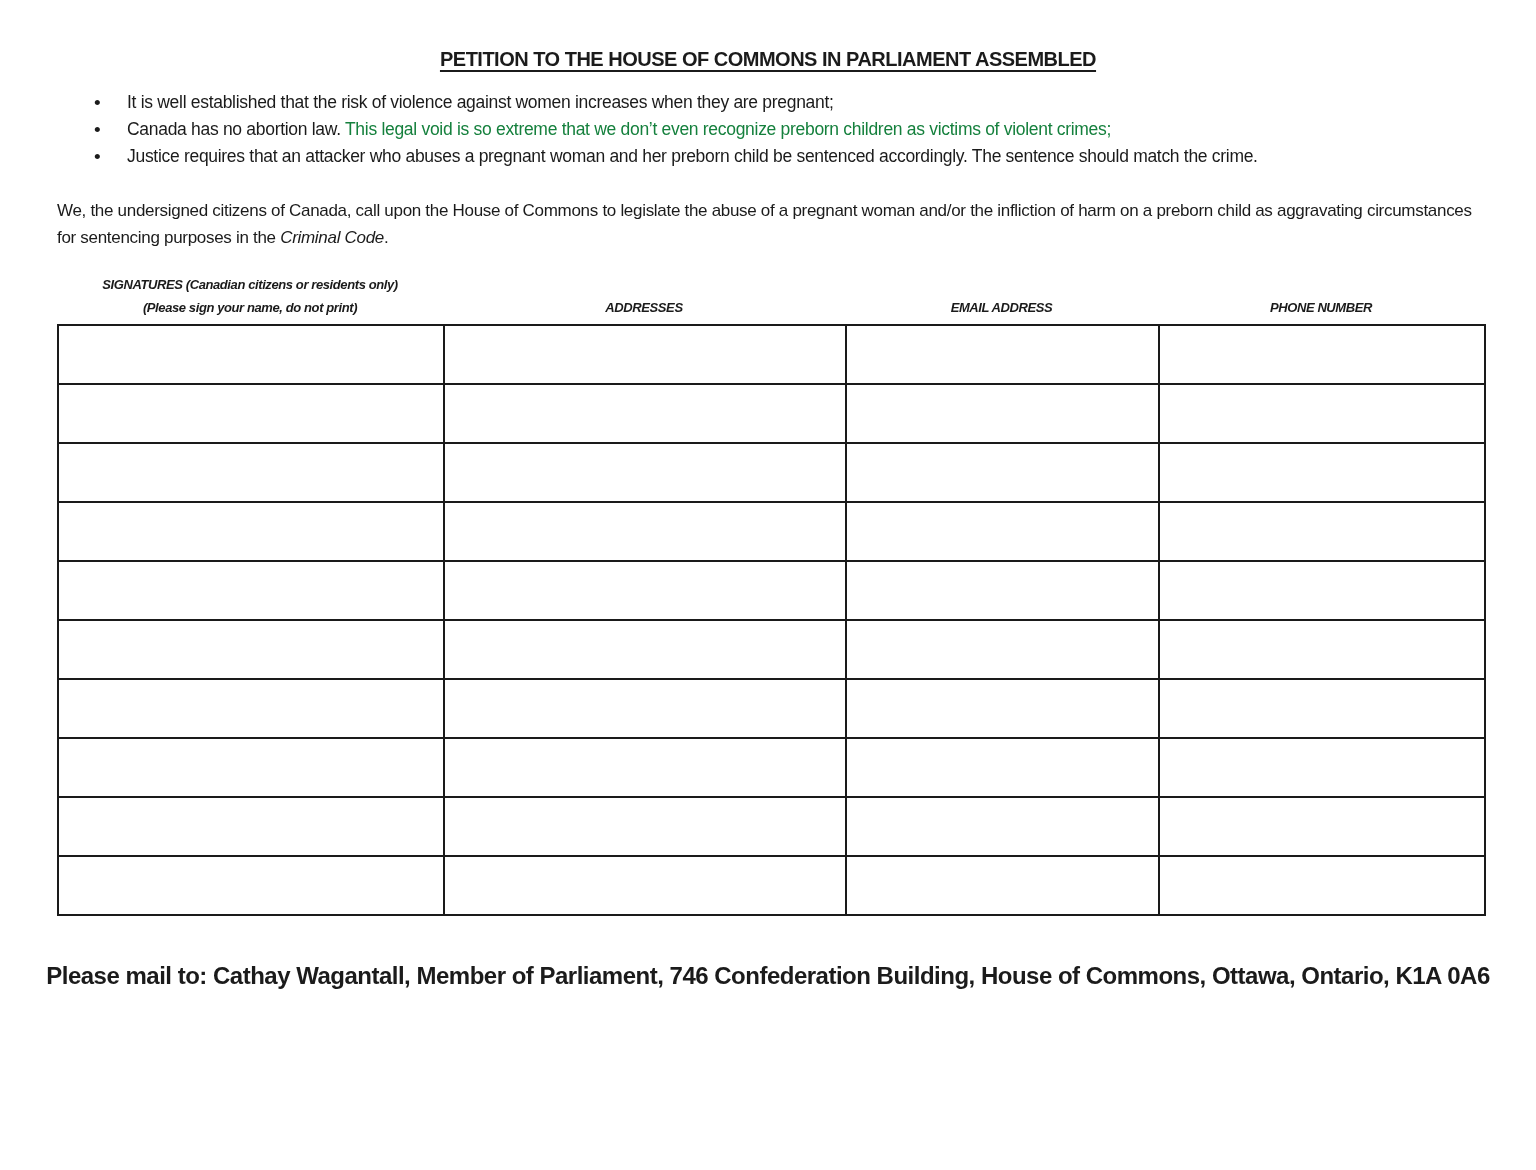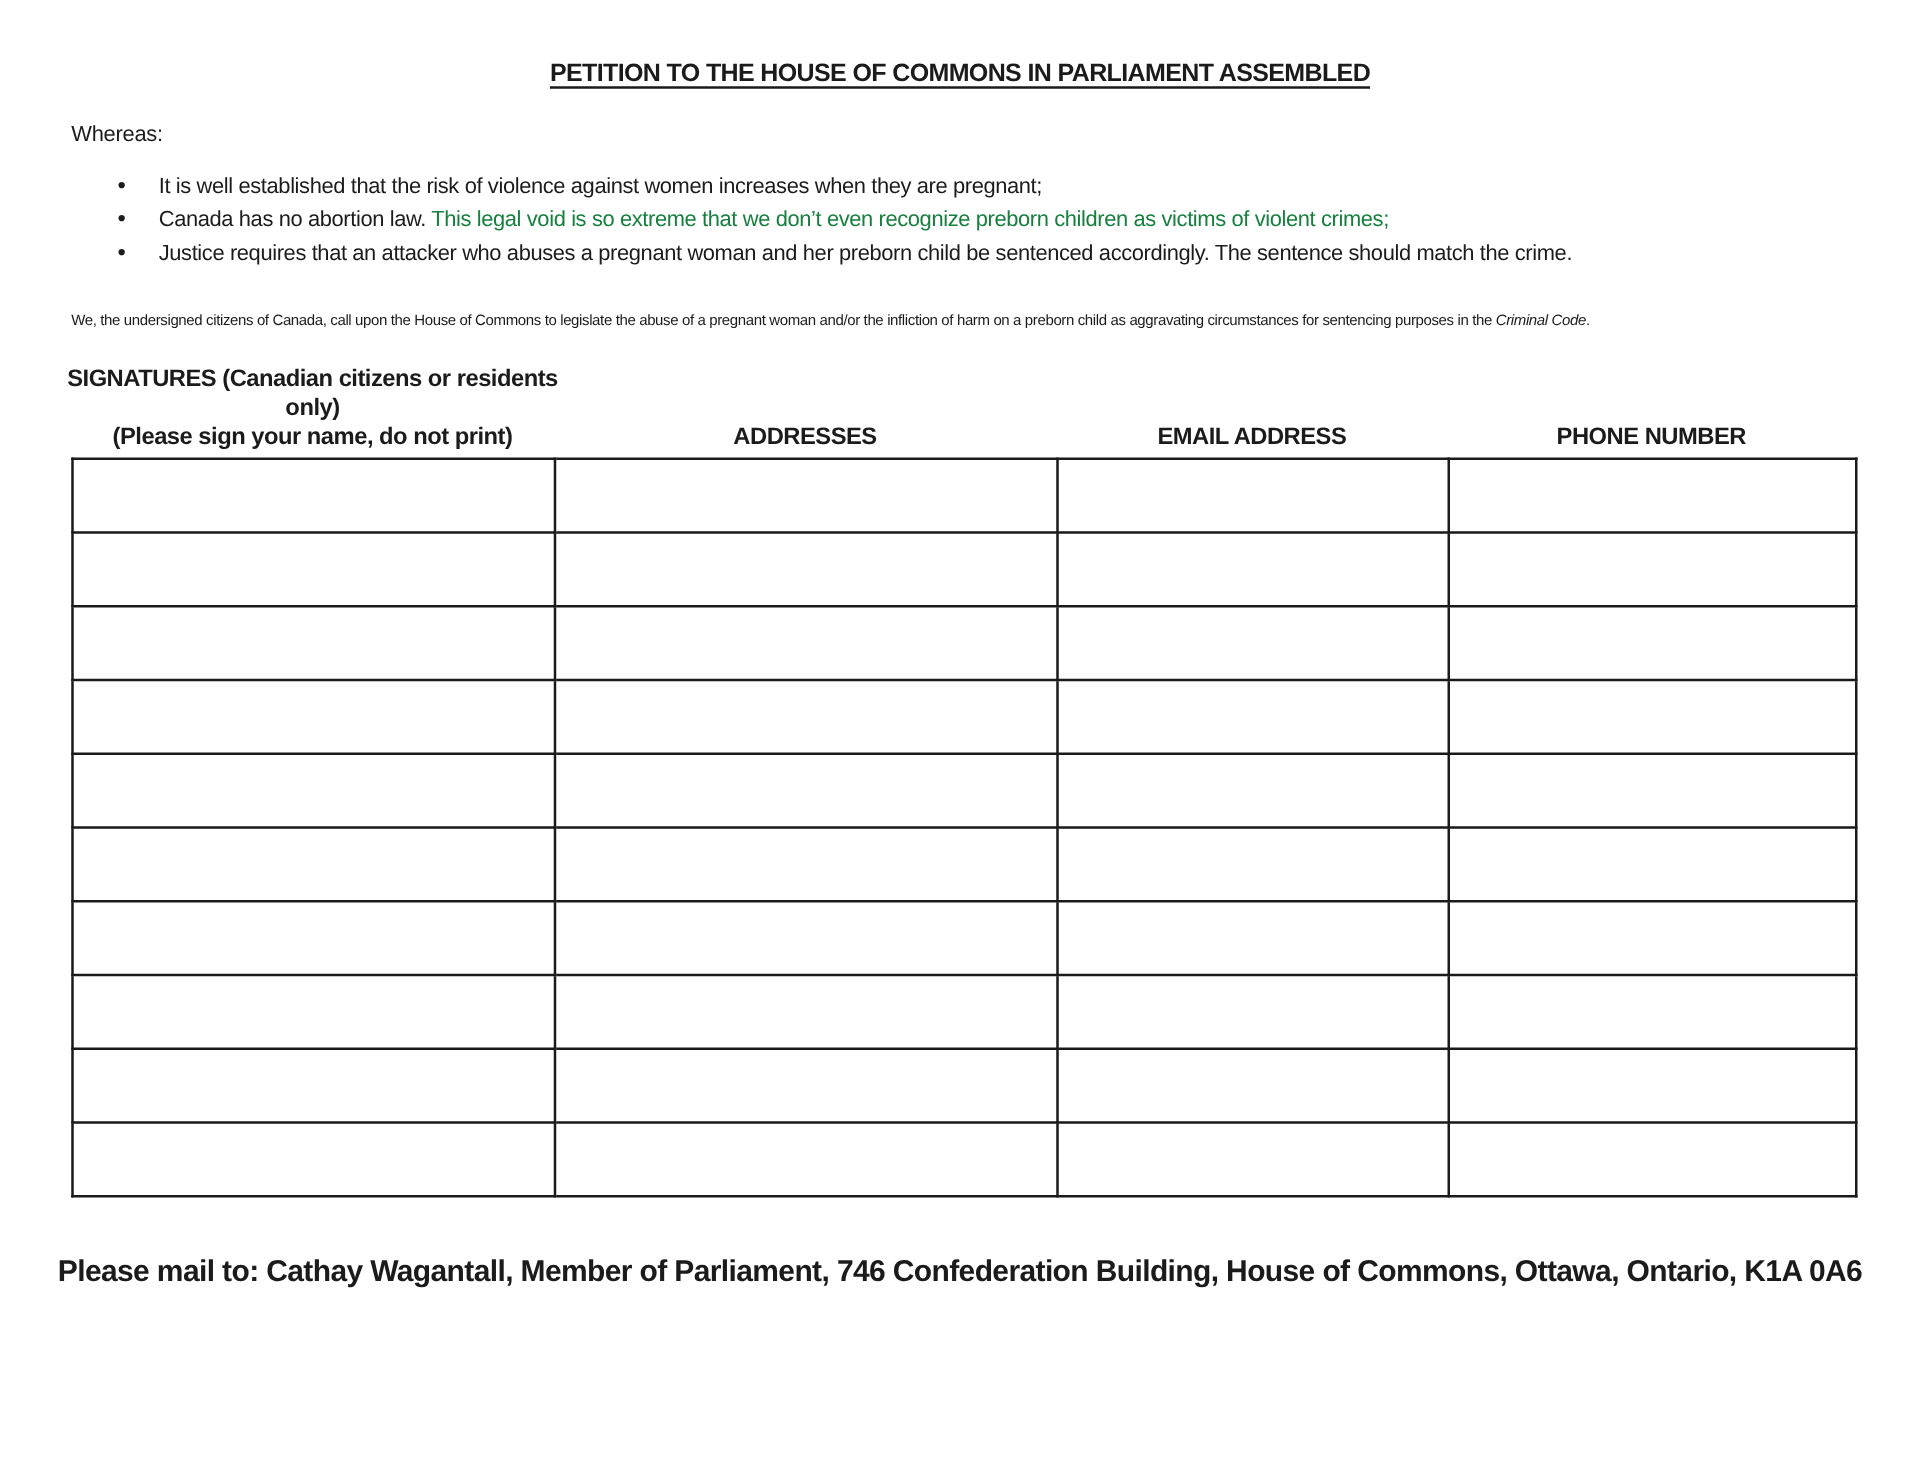--- a/index.html
+++ b/index.html
@@ -42,36 +42,37 @@
   .bullets li::before {
     content:"\2022";
     position:absolute;
     left:-33px;
     top:0;
     font-size:19px;
   }
   .accent { color:#15803d; }
   .clause {
     margin:27px 49px 0 57px;
-    font-size:12px;
+    font-size:17px;
     letter-spacing:-0.3px;
     line-height:27px;
   }
   .clause .italic { font-style:italic; }
   .sig-header {
     display:grid;
     grid-template-columns:386px 402px 313px 326px;
     align-items:end;
     width:1427px;
     margin:22px 0 0 57px;
     font-weight:bold;
-    font-size:19px;
+    font-size:13px;
     letter-spacing:-0.4px;
     line-height:23px;
     text-align:center;
+    font-style:italic;
   }
   .sig-header .th { padding-bottom:5px; }
   .th-sig-inner { width:412px; margin-left:-13px; }
   table.sig-table {
     border-collapse:collapse;
     margin-left:57px;
     width:1427px;
     table-layout:fixed;
   }
   table.sig-table td {
@@ -87,21 +88,20 @@
     letter-spacing:-0.5px;
   }
 </style>
 </head>
 <body>
 
 <div class="page">
 
   <h1 class="doc-title"><span>PETITION TO THE HOUSE OF COMMONS IN PARLIAMENT ASSEMBLED</span></h1>
 
-  <div class="whereas">Whereas:</div>
 
   <ul class="bullets">
     <li><span>It is well established that the risk of violence against women increases when they are pregnant;</span></li>
     <li><span>Canada has no abortion law. </span><span class="accent">This legal void is so extreme that we don’t even recognize preborn children as victims of violent crimes;</span></li>
     <li><span>Justice requires that an attacker who abuses a pregnant woman and her preborn child be sentenced accordingly. The sentence should match the crime.</span></li>
   </ul>
 
   <p class="clause"><span>We, the undersigned citizens of Canada, call upon the House of Commons to legislate the abuse of a pregnant woman and/or the infliction of harm on a preborn child as aggravating circumstances for sentencing purposes in the </span><span class="italic">Criminal Code</span><span>.</span></p>
 
   <div class="sig-header">

